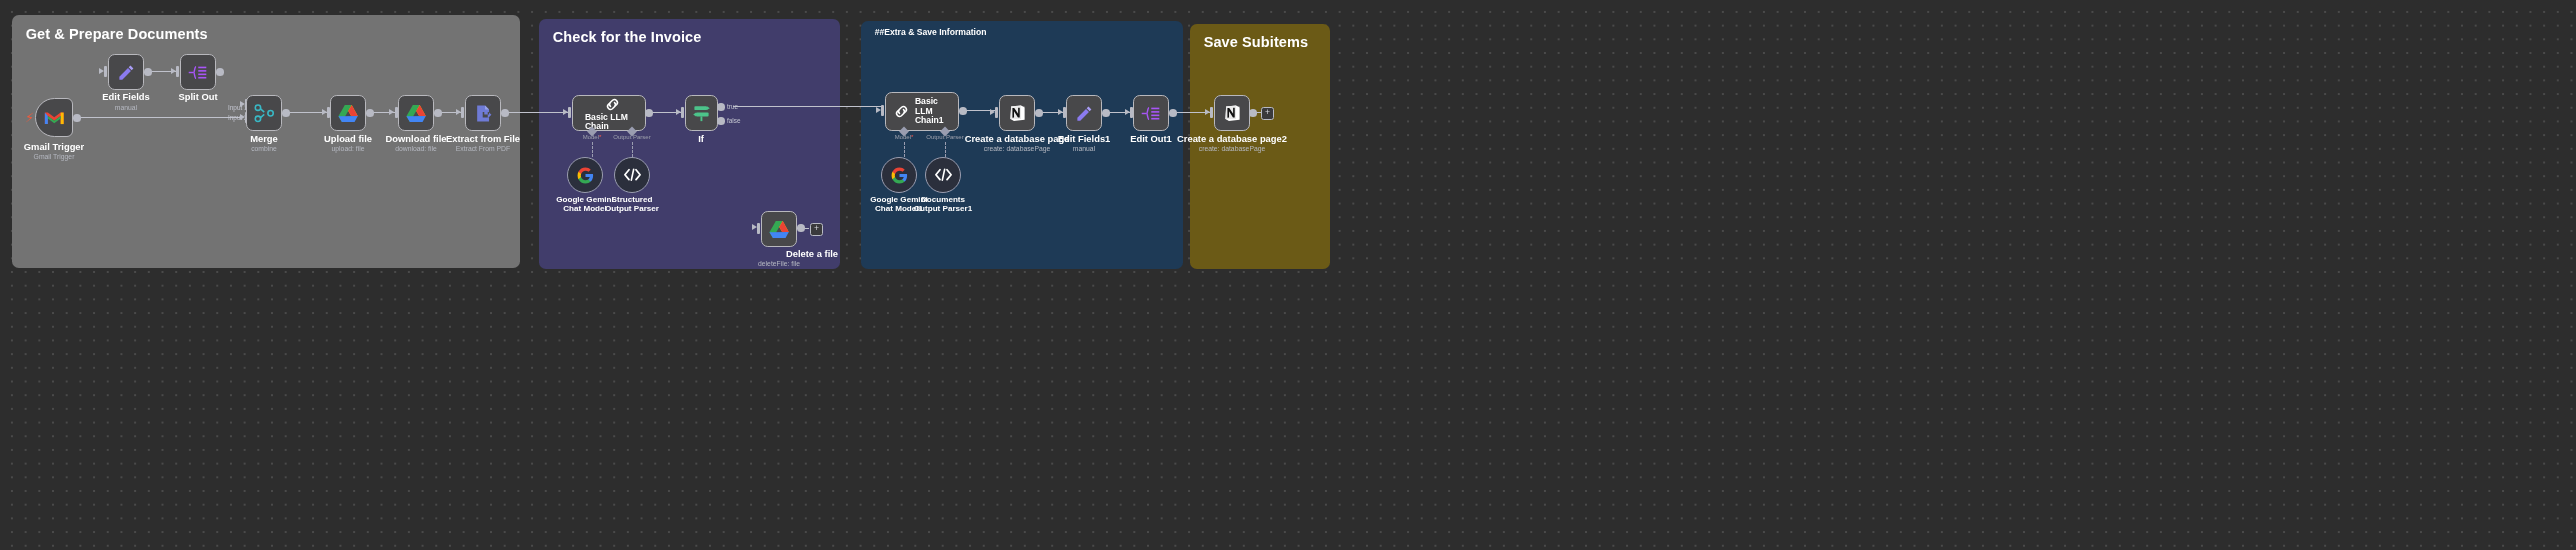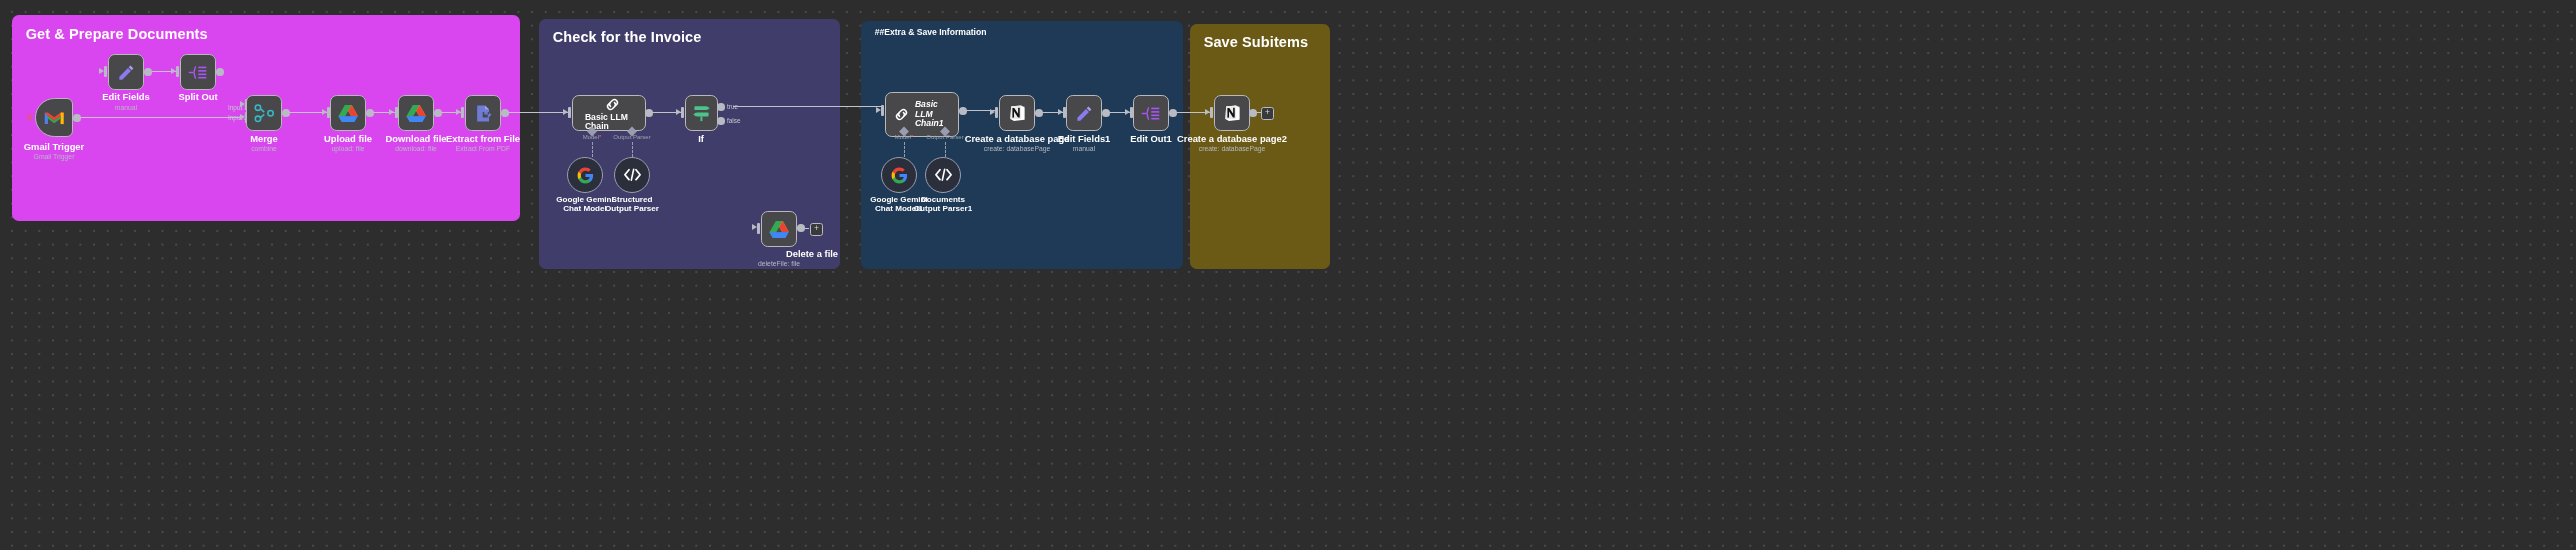--- a/index.html
+++ b/index.html
@@ -91,21 +91,21 @@
 
   <svg class="curves" viewBox="0 0 3010 643" width="2576" height="550">
 
     <path d="M 90 138 C 104 138 108 84 122 84" stroke="#c0c2cc" stroke-width="1.5" fill="none"></path>
 
     <path d="M 256 84 C 272 84 268 120 284 120" stroke="#c0c2cc" stroke-width="1.5" fill="none"></path>
 
     <path d="M 846 141 C 866 178 862 230 886 264" stroke="#c0c2cc" stroke-width="1.5" fill="none"></path>
   </svg>
 
-  <div class="panel big" style="left:12px;top:15.4px;width:508px;height:206px;background:#d946ef;">
+  <div class="panel big" style="left:12px;top:15.4px;width:508px;height:253px;background:#737373;">
     <div class="panel-title">Get &amp; Prepare Documents</div>
   </div>
 
   <div class="panel big" style="left:539px;top:19px;width:301px;height:250px;background:#413d6b;">
     <div class="panel-title">Check for the Invoice</div>
   </div>
 
   <div class="panel big" style="left:1190px;top:24px;width:140px;height:245px;background:#6b5a16;">
     <div class="panel-title">Save Subitems</div>
   </div>
@@ -305,21 +305,21 @@
       <path d="M18.7 1 L14 9 L18 16 L27 16 Z" fill="#ea4335"></path>
     </svg>
   </div>
   <div class="node-label" style="left:779px;top:249px;margin-left:33px;">Delete a file</div>
   <div class="node-sub" style="left:779px;top:260px;">deleteFile: file</div>
   <div class="dot" style="left:797px;top:224px;"></div>
   <div class="plusbox" style="left:810px;top:223px;">+</div>
 
   <div class="arrow" style="left:876px;top:107px;"></div>
   <div class="stub" style="left:881px;top:105px;"></div>
-  <div class="node wide" style="left:885px;top:92px;width:74px;height:45px;padding-left:6.8px;font-style:italic;">
+  <div class="node wide" style="left:885px;top:92px;width:74px;height:39px;padding-left:6.8px;">
     <svg class="ic" width="17" height="17" viewBox="0 0 24 24" style="flex:none;">
       <path d="M9.2 14.8 A4.2 4.2 0 0 1 9.2 8.9 L12.1 6 A4.2 4.2 0 0 1 18 11.9 L16.4 13.5" stroke="#ffffff" stroke-width="2.2" fill="none" stroke-linecap="round"></path>
       <path d="M14.8 9.2 A4.2 4.2 0 0 1 14.8 15.1 L11.9 18 A4.2 4.2 0 0 1 6 12.1 L7.6 10.5" stroke="#ffffff" stroke-width="2.2" fill="none" stroke-linecap="round"></path>
     </svg>
     <span class="node-inner-label" style="margin-left:5.1px;width:38px;display:inline-block;">Basic LLM Chain1</span>
   </div>
   <div class="dot" style="left:959px;top:107px;"></div>
   <div class="diamond" style="left:904px;top:128px;"></div>
   <div class="port-label" style="left:904px;top:134px;">Model<span class="req">*</span></div>
   <div class="vdash" style="left:904px;top:142px;height:15.4px;"></div>

